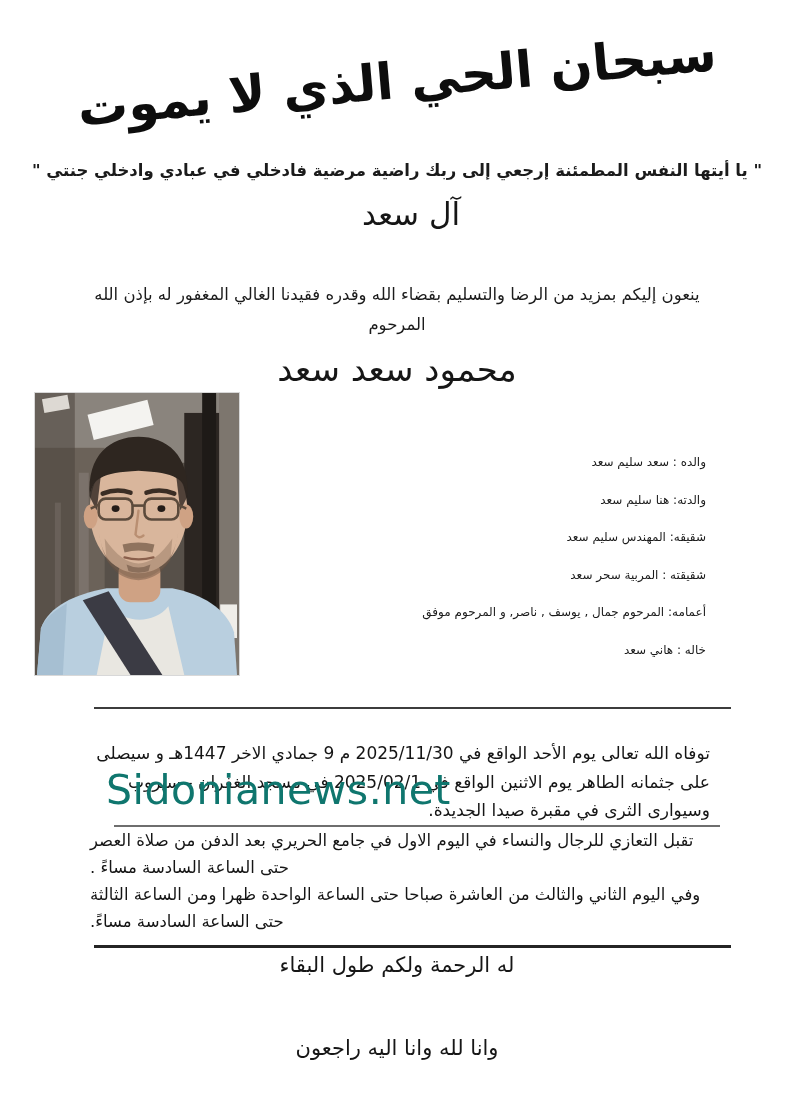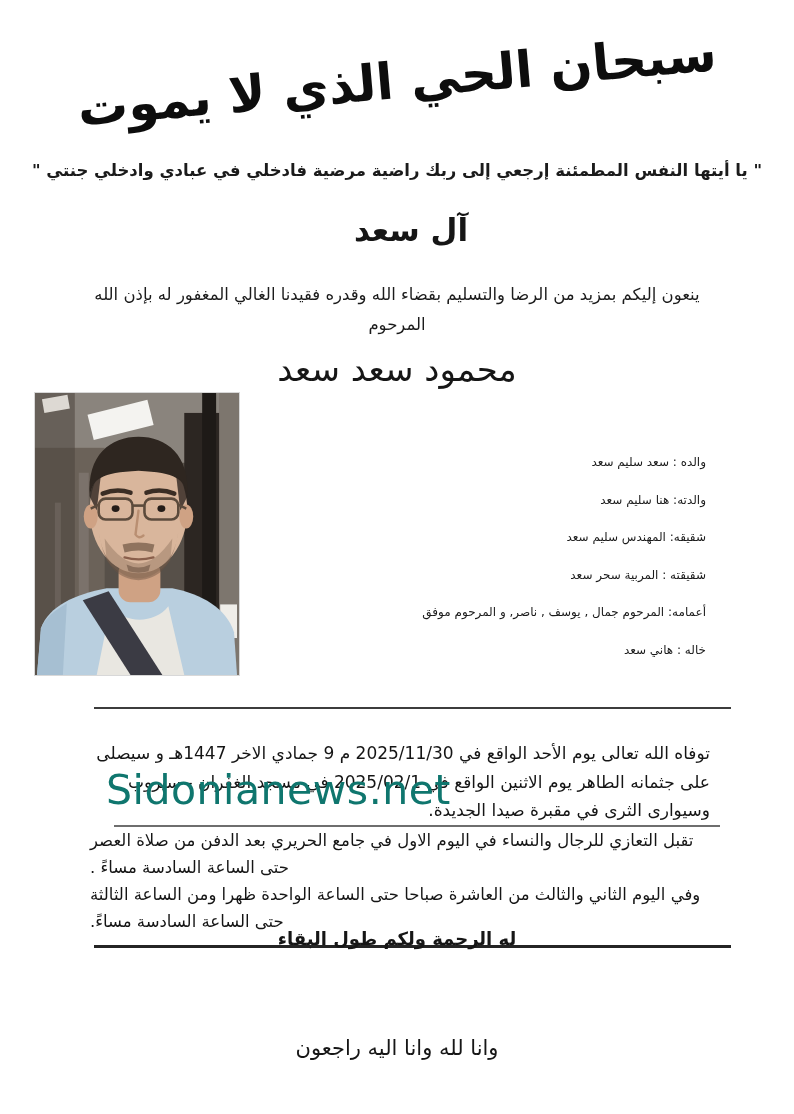--- a/index.html
+++ b/index.html
@@ -17,21 +17,21 @@
 
   .calligraphy {
     top: 52px; font-size: 50px; font-weight: bold;
     transform: rotate(-5deg); letter-spacing: -1px;
     color: #0d0d0d;
   }
   .verse {
     top: 161px; font-size: 16.5px; font-weight: bold; color: #1b1b1b;
   }
   .family-title {
-    top: 212px; font-size: 31px; font-weight: bold; padding-left: 28px;
+    top: 196px; font-size: 31px; font-weight: normal; padding-left: 28px;
   }
   .announcement {
     top: 280px; font-size: 16.5px; line-height: 30px; color: #1b1b1b;
   }
   .deceased-name {
     top: 349px; font-size: 34px; font-weight: normal;
   }
 
   .photo-frame {
     left: 34px; top: 392px; width: 206px; height: 284px;
@@ -55,21 +55,21 @@
     font-size: 17px; line-height: 28.5px; color: #151515; margin-top: 32px;
   }
   .watermark {
     left: 106px; top: 766px; direction: ltr;
     font-size: 41px; color: #0f766e; letter-spacing: 0.5px;
   }
   .condolences {
     top: 827px; right: 84px; left: 90px; text-align: left;
     font-size: 16.5px; line-height: 27px; color: #151515;
   }
-  .closing-1 { top: 928px; font-size: 18px; font-weight: bold; }
+  .closing-1 { top: 953px; font-size: 21px; font-weight: normal; }
   .closing-2 { top: 1012px; font-size: 21px; font-weight: normal; margin-top: 24px; }
 </style>
 </head>
 <body>
 
 <div class="page">
 
   <div class="abs centered calligraphy">سبحان الحي الذي لا يموت</div>
 
   <div class="abs centered verse">" يا أيتها النفس المطمئنة إرجعي إلى ربك راضية مرضية فادخلي في عبادي وادخلي جنتي "</div>

